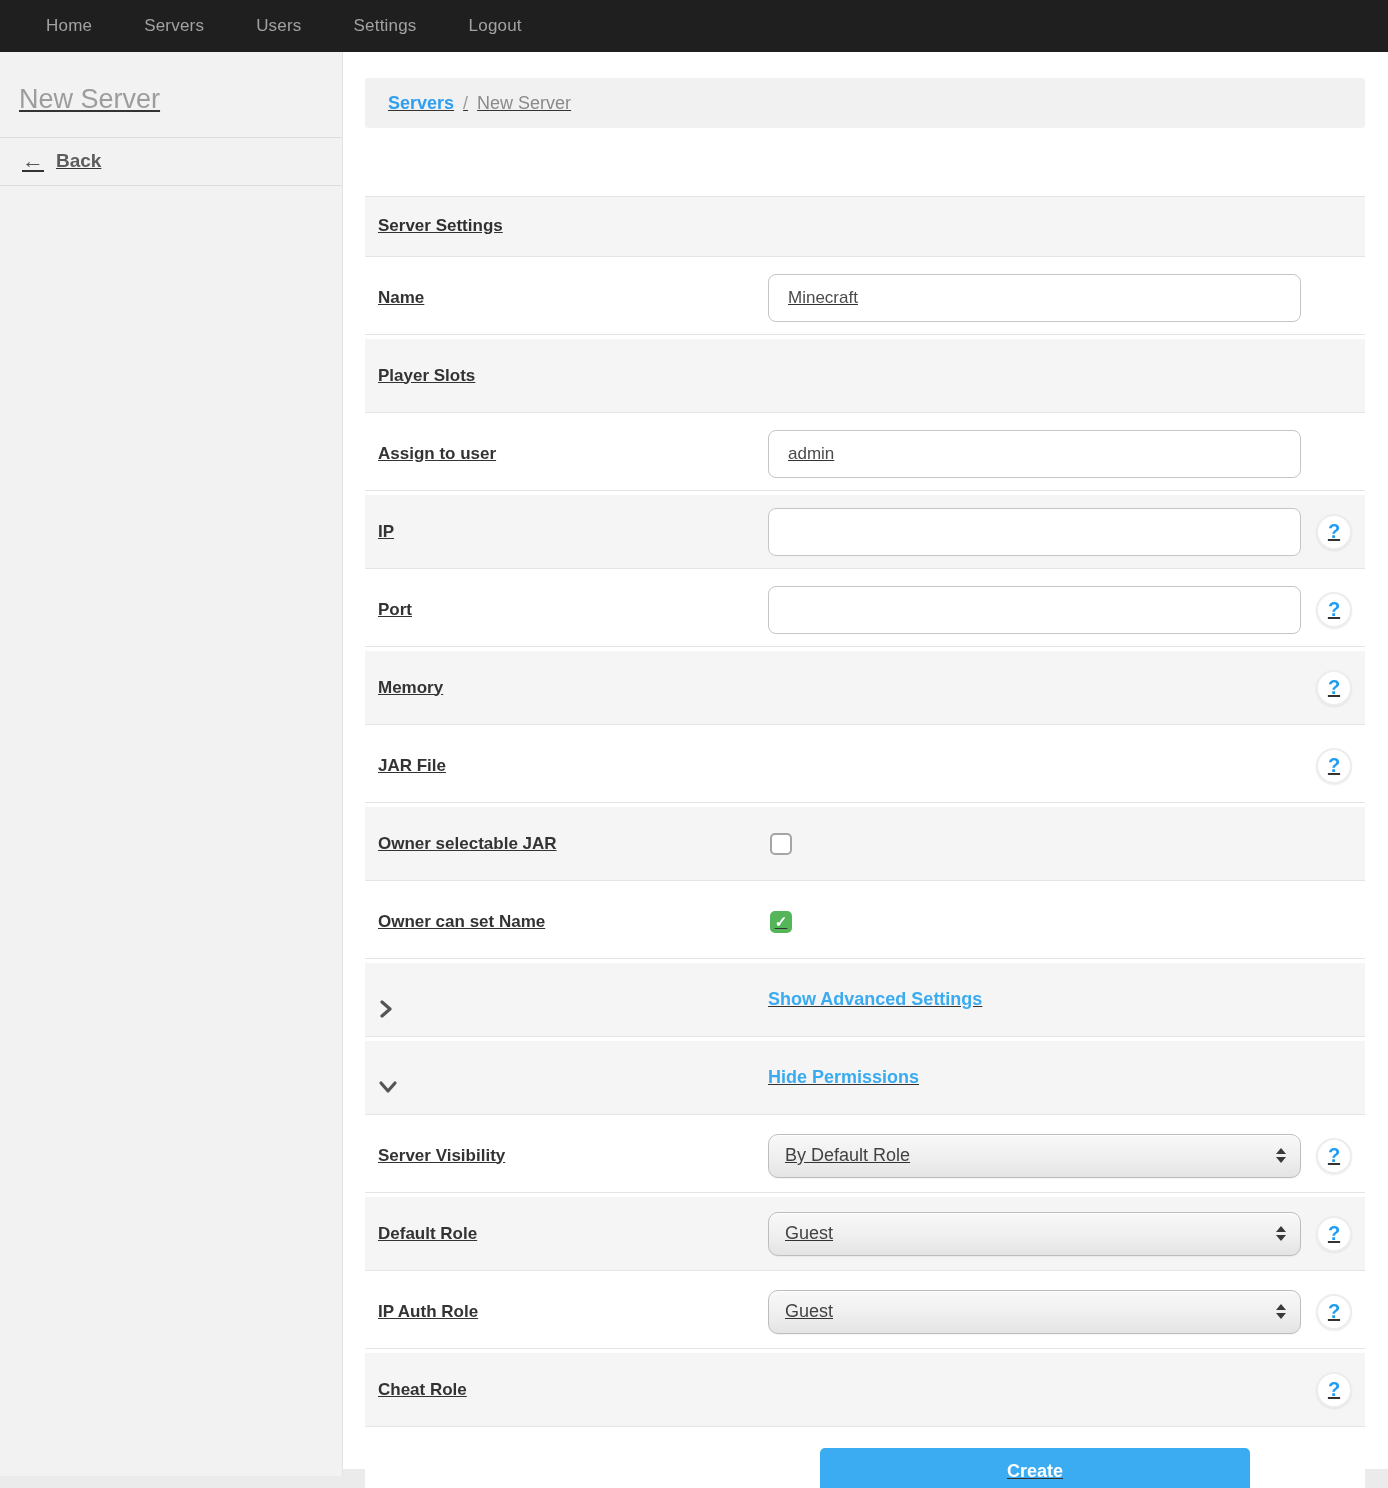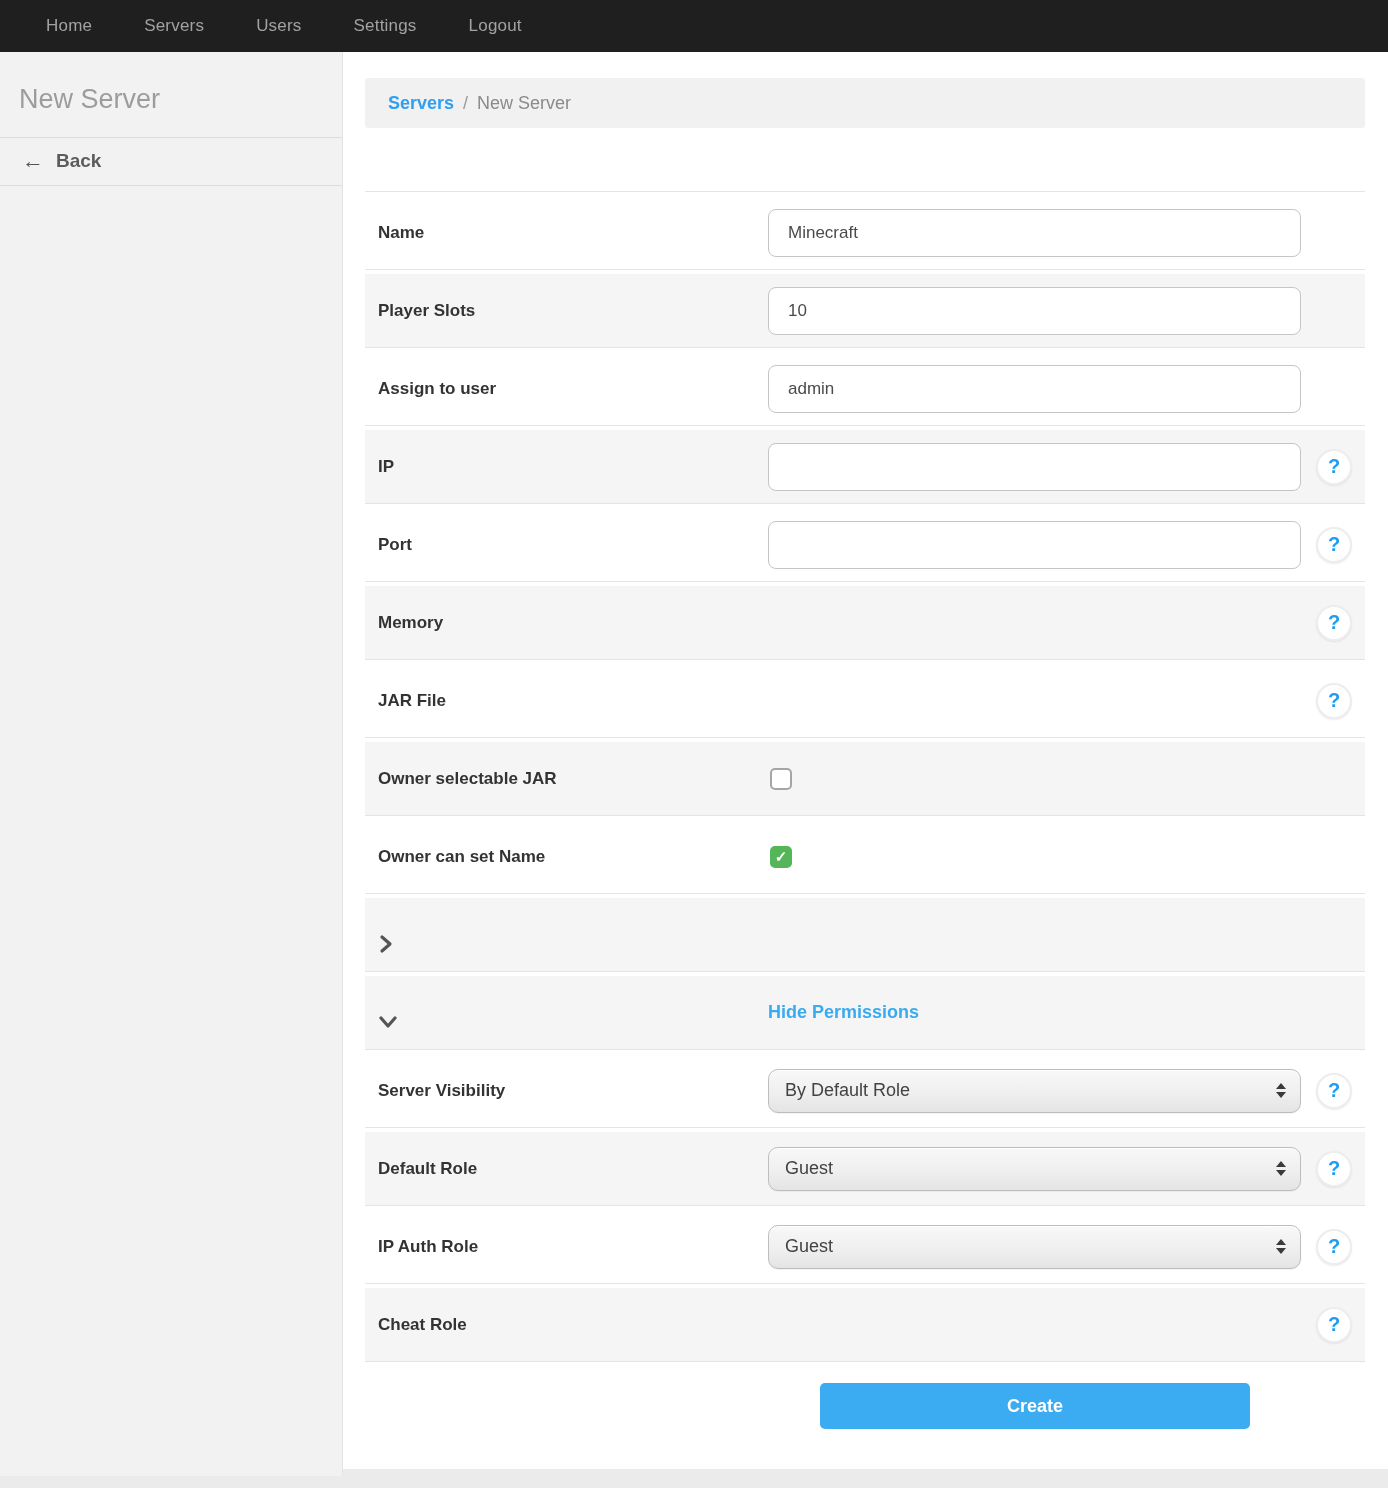--- a/index.html
+++ b/index.html
@@ -15,21 +15,21 @@
   .navbar {
     height:52px; background:var(--navbar-bg,#1f1f1f);
     display:flex; align-items:center;
     padding-left:20px;
   }
   .nav-item {
     color:#a2a2a2; font-size:17px; padding:0 26px;
     cursor:pointer; letter-spacing:.2px;
   }
   
-  .app { display:flex; width:1388px; height:1314px; align-items:flex-start; }
+  .app { display:flex; width:1388px; height:1314px; align-items:flex-start;text-decoration:underline; }
   .sidebar {
     width:343px; flex:0 0 343px; height:1424px;
     background:#f2f2f2; border-right:1px solid #e3e3e3;
   }
   .sidebar-title {
     font-size:27px; color:#9c9c9c; font-weight:400;
     padding:32px 19px 22px 19px;
     border-bottom:1px solid #dcdcdc;
   }
   .sidebar-back {
@@ -167,34 +167,34 @@
   <div class="main">
 
     <div class="breadcrumb">
       <span class="crumb-link">Servers</span>
       <span class="crumb-sep">/</span>
       <span class="crumb-current">New Server</span>
     </div>
 
     <div class="form-table">
 
+      <div class="form-row first row-gray row-header">
+        <span class="section-title">Server Settings</span>
+      </div>
 
       <div class="form-row row-white">
         <div class="cell-label"><span class="label-text">Name</span></div>
         <div class="cell-value">
             <input class="text-input" type="text" value="Minecraft" style="">
           </div>
         <div class="cell-help"></div>
       </div>
 
       <div class="form-row row-gray">
         <div class="cell-label"><span class="label-text">Player Slots</span></div>
-        <div class="cell-value">
-            <input class="text-input" type="text" value="10" style="">
-          </div>
         <div class="cell-help"></div>
       </div>
 
       <div class="form-row row-white">
         <div class="cell-label"><span class="label-text">Assign to user</span></div>
         <div class="cell-value">
             <input class="text-input" type="text" value="admin" style="">
           </div>
         <div class="cell-help"></div>
       </div>
@@ -254,20 +254,23 @@
       </div>
 
       <div class="form-row row-gray">
         <div class="cell-label">
           <span class="chevron">
             <svg width="16" height="20" viewBox="0 0 16 20">
                 <polyline points="4,3 12,10 4,17" fill="none" stroke="#555" stroke-width="3.2" stroke-linecap="round" stroke-linejoin="round"></polyline>
               </svg>
           </span>
         </div>
+        <div class="cell-value">
+          <span class="toggle-link">Show Advanced Settings</span>
+        </div>
         <div class="cell-help"></div>
       </div>
 
       <div class="form-row row-gray">
         <div class="cell-label">
           <span class="chevron">
             <svg width="20" height="16" viewBox="0 0 20 16">
                 <polyline points="3,4 10,12 17,4" fill="none" stroke="#555" stroke-width="3.2" stroke-linecap="round" stroke-linejoin="round"></polyline>
               </svg>
           </span>

